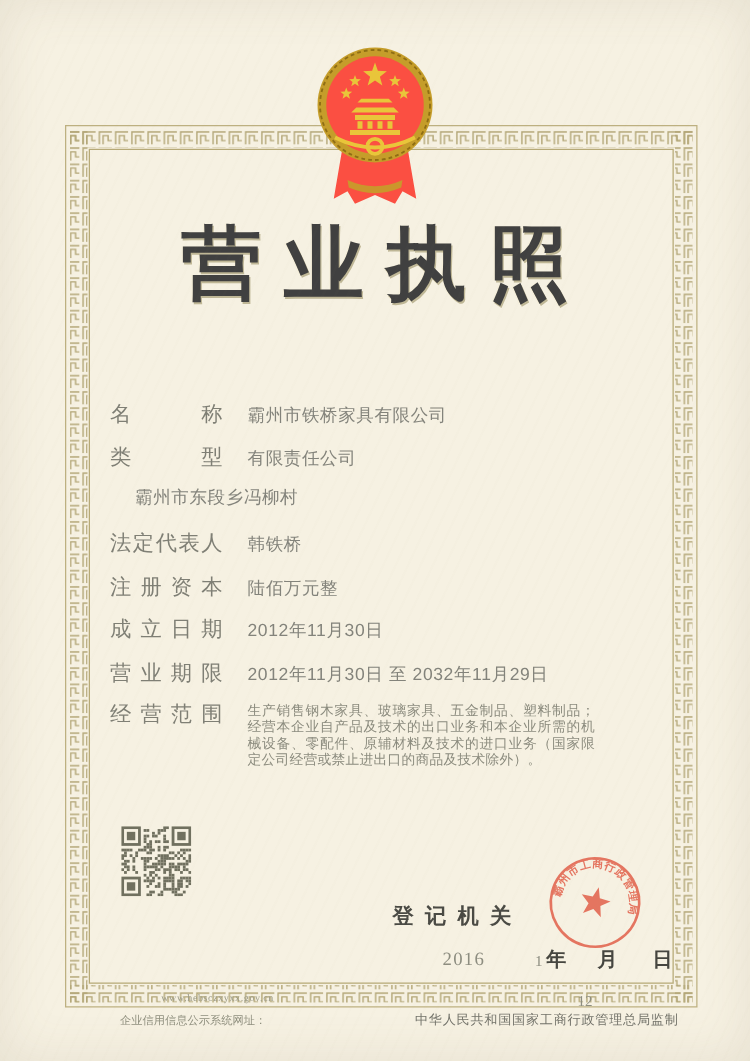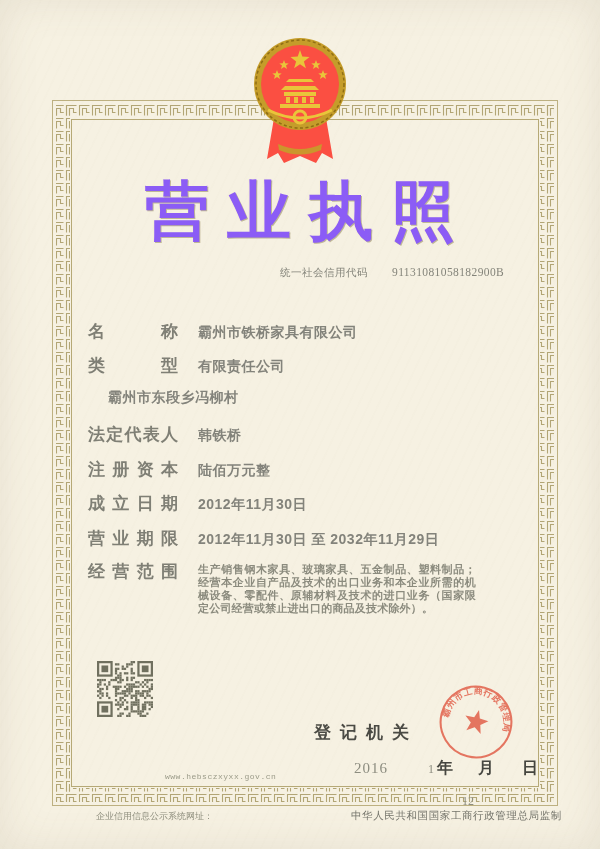--- a/index.html
+++ b/index.html
@@ -16,35 +16,35 @@
     opacity:.35;
   }
   .frame-svg { position:absolute; left:0; top:0; }
 
   
   .emblem { position:absolute; left:238px; top:26px; width:124px; height:142px; z-index:3; }
 
   
   .title {
     position:absolute; top:168px; left:0; width:600px; text-align:center;
-    font-size:64px; font-weight:bold; color:#8b5cf6;
+    font-size:64px; font-weight:bold; color:#404040;
     letter-spacing:18px; padding-left:18px;
     text-shadow:1px 1px 0 rgba(90,75,10,.35), -1px 0 0 rgba(245,238,210,.5);
     font-family:"Liberation Serif", serif;
   }
 
   
   .code-line { position:absolute; top:266px; left:0; width:600px; height:16px; color:#84847a; }
   .code-label { position:absolute; left:280px; top:0; font-size:10.5px; letter-spacing:.5px; }
   .code-value { position:absolute; left:392px; top:0; font-size:11.5px; letter-spacing:.4px;
                 font-family:"Liberation Serif", serif; }
 
   
   .fields { position:absolute; left:88px; top:0; width:470px; }
-  .row { position:absolute; display:flex; align-items:baseline; left:0;font-weight:bold; }
+  .row { position:absolute; display:flex; align-items:baseline; left:0; }
   .row-0{top:320px}.row-1{top:354px}.row-2{top:389px}.row-3{top:423px}
   .row-4{top:458px}.row-5{top:492px}.row-6{top:527px}.row-7{top:560px; align-items:flex-start;}
   .flabel {
     display:inline-block; width:90px; font-size:17px; color:#7f7f75;
     text-align:justify; text-align-last:justify; letter-spacing:0; flex:none;
   }
   .fvalue { margin-left:20px; font-size:14px; color:#83837b; letter-spacing:.5px; }
   .fvalue-scope { margin-left:20px; width:278px; font-size:11px; line-height:13px;
                   color:#8b8b7e; text-align:justify; letter-spacing:.2px; margin-top:3px; }
 
@@ -64,23 +64,23 @@
   .print { color:#45453f; font-weight:bold; }
   .dt-year-value  { left:354px; top:760px; font-size:15px; letter-spacing:1px; }
   .dt-pre-year    { left:428px; top:762px; font-size:12px; }
   .dt-year-label  { left:437px; top:758px; font-size:16px; }
   .dt-pre-month   { left:462px; top:762px; font-size:12px;margin-top:32px; }
   .dt-month-label { left:478px; top:758px; font-size:16px; }
   .dt-day-label   { left:522px; top:758px; font-size:16px; }
 
   
   .footer-left-label { position:absolute; left:96px; top:810px; font-size:9px; color:#8f8f7e; }
-  .footer-left-url   { position:absolute; left:129px; top:772px; font-size:8px; color:#9b9b89;
-                       letter-spacing:.5px; font-family:Liberation Mono, monospace;margin-left:36px; }
-  .footer-right { position:absolute; left:351px; top:809px; font-size:10.5px; color:#73736a;
+  .footer-left-url   { position:absolute; left:129px; top:794px; font-size:8px; color:#9b9b89;
+                       letter-spacing:.5px; font-family:Liberation Serif, serif; }
+  .footer-right { position:absolute; left:332px; top:809px; font-size:10.5px; color:#73736a;
                   letter-spacing:.6px; }
 </style>
 </head>
 <body>
 
 <div class="page">
 
   <svg class="frame-svg" width="600" height="849">
     <defs>
       <pattern id="gk" width="13" height="13" patternUnits="userSpaceOnUse">
@@ -118,24 +118,20 @@
     <rect x="64" y="71" width="4" height="6" fill="#e9c53a"></rect>
     <rect x="72" y="71" width="4" height="6" fill="#e9c53a"></rect>
     <rect x="42" y="78" width="40" height="4" fill="#e9c53a"></rect>
 
     <circle cx="62" cy="91" r="6" fill="none" stroke="#e9c53a" stroke-width="3"></circle>
     <path d="M30,84 Q62,100 94,84" fill="none" stroke="#e9c53a" stroke-width="3"></path>
   </svg>
 
   <div class="title">营业执照</div>
 
-  <div class="code-line">
-    <span class="code-label">统一社会信用代码</span>
-    <span class="code-value">91131081058182900B</span>
-  </div>
 
   <div class="fields">
     <div class="row row-0">
       <span class="flabel">名称</span>
       <span class="fvalue">霸州市铁桥家具有限公司</span>
     </div>
     <div class="row row-1">
       <span class="flabel">类型</span>
       <span class="fvalue">有限责任公司</span>
     </div>

